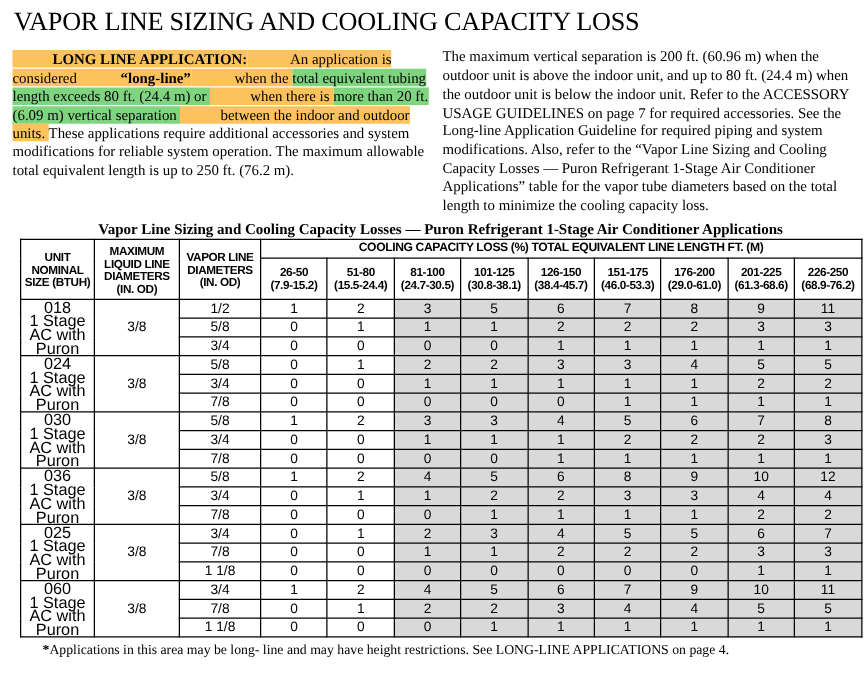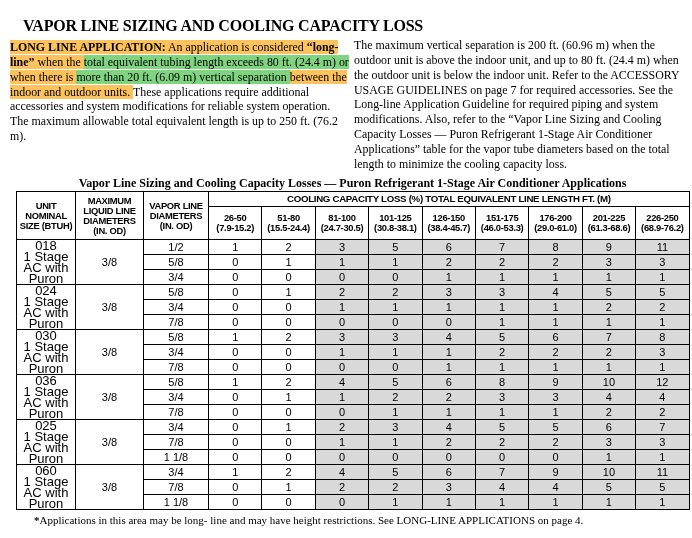--- a/index.html
+++ b/index.html
@@ -7,31 +7,31 @@
     --hl-green:#7FD47F;
     --shade:#D9D9D9;
   }
   *{box-sizing:border-box;}
   html,body{margin:0;padding:0;}
   body{
     width:692px;height:538px;background:#fff;position:relative;
     font-family:"Liberation Serif", serif;color:#000;overflow:hidden;
   }
   .page-title{
-    position:absolute;left:11px;top:5px;margin:12px;
-    font-size:16px;font-weight:bold;letter-spacing:-0.2px;
+    position:absolute;left:11px;top:5px;margin:0;
+    font-size:21px;font-weight:normal;letter-spacing:-0.2px;
     font-family:"Liberation Serif", serif;
   }
   .intro-col{
     position:absolute;margin:0;
     font-size:11.9px;line-height:14.85px;text-align:left;
   }
   .intro-left{left:10px;top:40px;width:339px;}
   .intro-right{left:354px;top:38px;width:337px;}
-  .hl-orange{background:var(--hl-orange);}
+  .hl-orange{background:var(--hl-orange);padding-left:32px;}
   .hl-green{background:var(--hl-green);}
   .seg-bold{font-weight:bold;}
   .table-title{
     position:absolute;left:16px;top:176px;width:673px;
     text-align:center;font-weight:bold;font-size:12px;
     font-family:"Liberation Serif", serif;
   }
   table.sizing{
     position:absolute;left:16px;top:191px;width:673px;
     border-collapse:collapse;table-layout:fixed;

